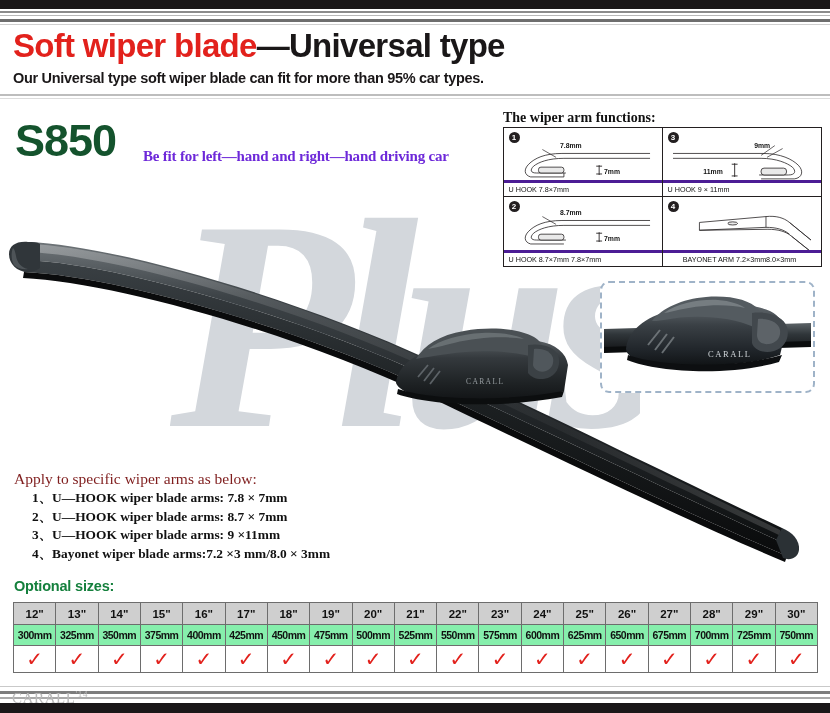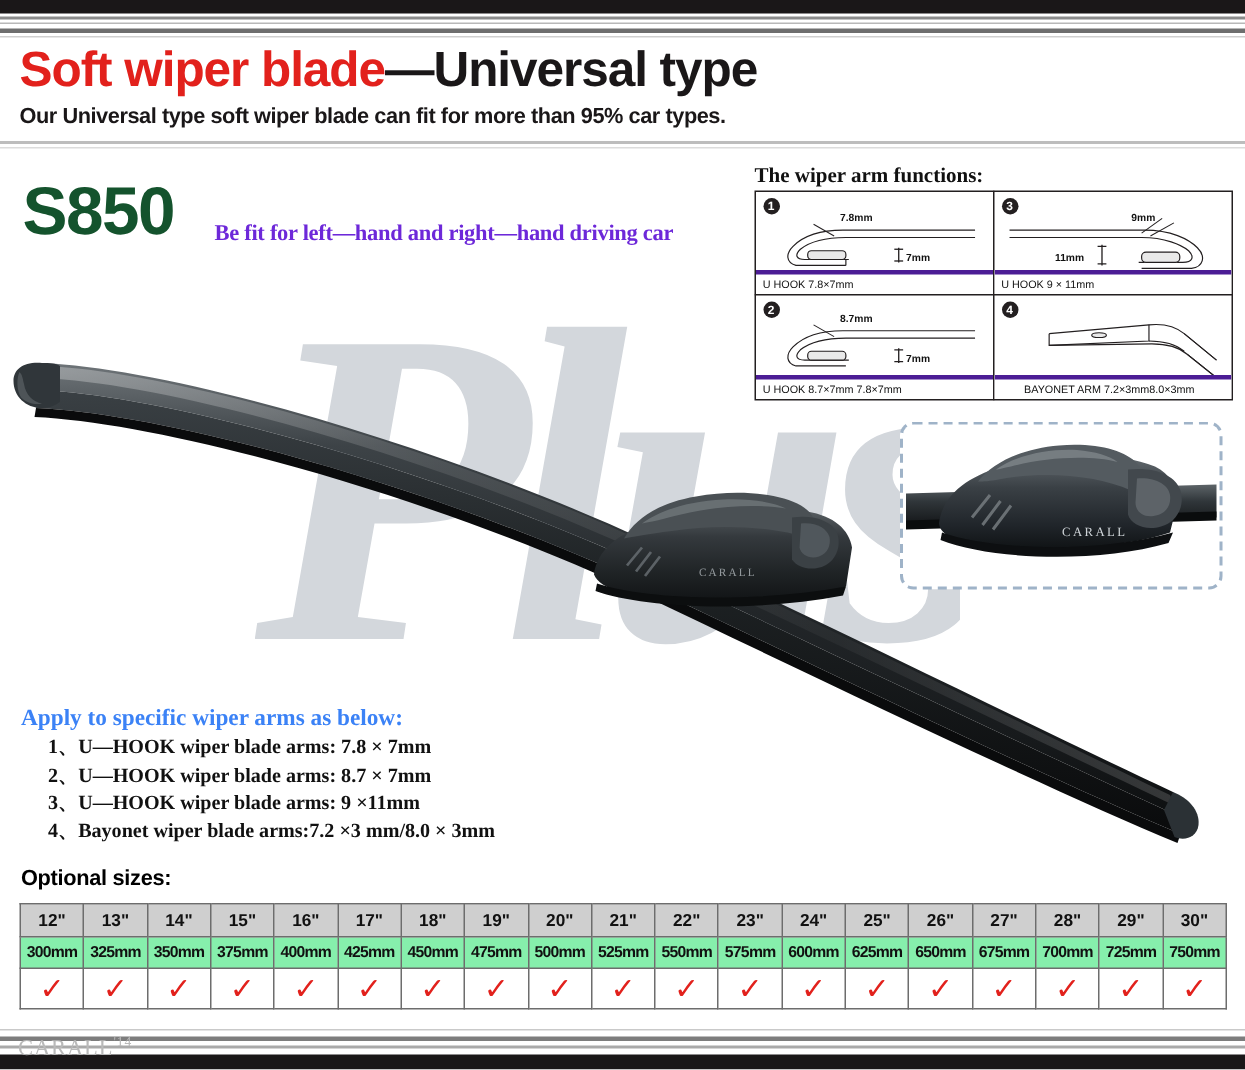--- a/index.html
+++ b/index.html
@@ -100,33 +100,33 @@
     font-size:8.5px; color:#cfd4d8; letter-spacing:1.6px; z-index:6;
   }
 
   
   .blade-wrap { position:absolute; left:0; top:180px; width:830px; height:390px; }
 
   
   .apply-title {
     position:absolute; left:14px; top:470px;
     font-family:"Liberation Serif", serif;
-    font-size:15.5px; font-weight:bold; color:#3b82f6;
+    font-size:15.5px; font-weight:normal; color:#7f1d1d;
   }
   .apply-list { position:absolute; left:32px; top:489px; width:430px; }
   .apply-item {
     font-family:"Liberation Serif", serif;
     font-size:13.4px; font-weight:bold; color:#111;
     line-height:18.5px; white-space:nowrap;
   }
 
   
   .sizes-title {
     position:absolute; left:14px; top:578px;
-    font-size:14.5px; font-weight:bold; color:#000000; letter-spacing:-0.2px;
+    font-size:14.5px; font-weight:bold; color:#15803d; letter-spacing:-0.2px;
   }
   .sizes-table {
     position:absolute; left:13px; top:602px;
     border-collapse:collapse; width:805px;
     table-layout:fixed;
   }
   .sizes-table td {
     border:1px solid #6d6d6d;
     text-align:center; color:#111;
     font-family:"Liberation Sans", sans-serif;

